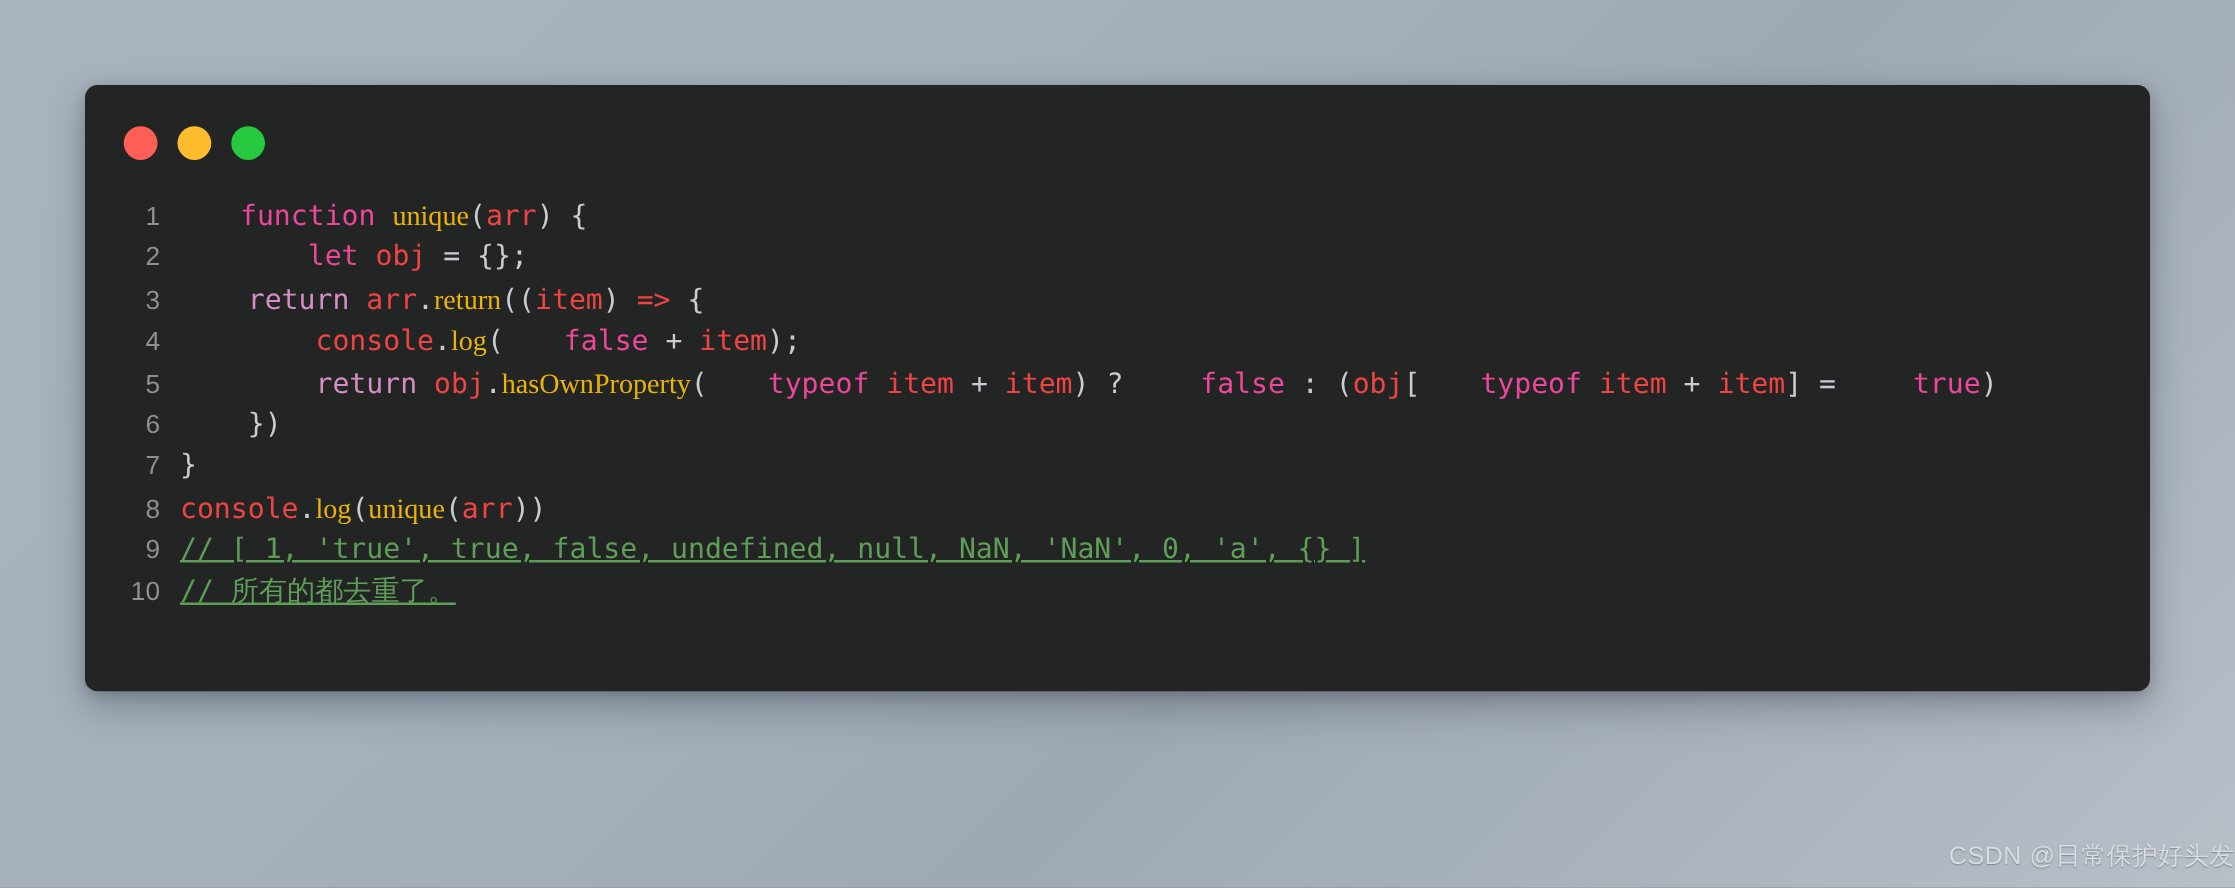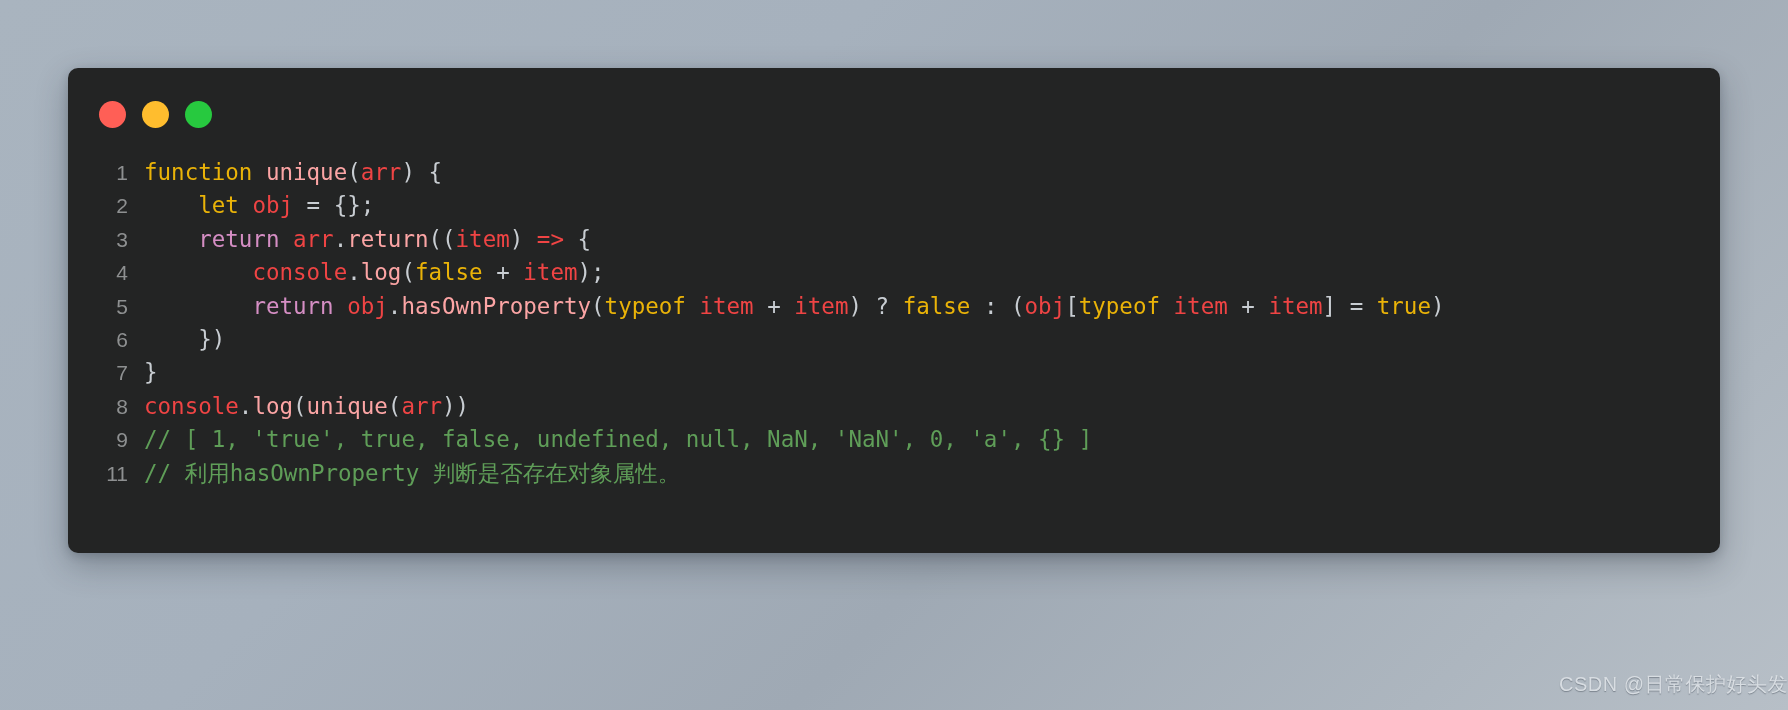--- a/index.html
+++ b/index.html
@@ -72,26 +72,26 @@
     box-sizing: border-box;
     user-select: none;
   }
 
   .linecode {
     flex: 1 1 auto;
     color: #c8cdd2;
   }
 
   
-  .t-kw      { color: #eab308; }  
+  .t-kw      { color: #ec4899; margin-left: 48px; }  
   .t-ctl     { color: #d58ec4; text-align: right; }  
-  .t-fn      { color: #fca5a5; }  
+  .t-fn      { color: #eab308; font-family: Liberation Serif, serif; }  
   .t-var     { color: #ef4444; }  
   .t-punct   { color: #c8cdd2; }  
-  .t-comment { color: #5f9e58; }
+  .t-comment { color: #5f9e58; text-decoration: underline; }
 
   #watermark {
     position: absolute;
     right: 0;
     bottom: 12px;
     font-family: "Liberation Sans", sans-serif;
     font-size: 20px;
     color: #d8dde2;
     text-shadow: 0 1px 1px rgba(80, 90, 100, 0.55);
     letter-spacing: 0.5px;
@@ -149,22 +149,22 @@
     <div class="code-line">
       <span class="lineno">8</span>
       <span class="linecode"><span class="t-var">console</span><span class="t-punct">.</span><span class="t-fn">log</span><span class="t-punct">(</span><span class="t-fn">unique</span><span class="t-punct">(</span><span class="t-var">arr</span><span class="t-punct">))</span></span>
     </div>
 
     <div class="code-line">
       <span class="lineno">9</span>
       <span class="linecode"><span class="t-comment">// [ 1, 'true', true, false, undefined, null, NaN, 'NaN', 0, 'a', {} ]</span></span>
     </div>
 
+    <div class="code-line">
+      <span class="lineno">10</span>
+      <span class="linecode"><span class="t-comment">// 所有的都去重了。</span></span>
+    </div>
 
-    <div class="code-line">
-      <span class="lineno">11</span>
-      <span class="linecode"><span class="t-comment">// 利用hasOwnProperty 判断是否存在对象属性。</span></span>
-    </div>
 
   </div>
 </div>
 
 <div id="watermark">CSDN @日常保护好头发</div>
 
 </body></html>

